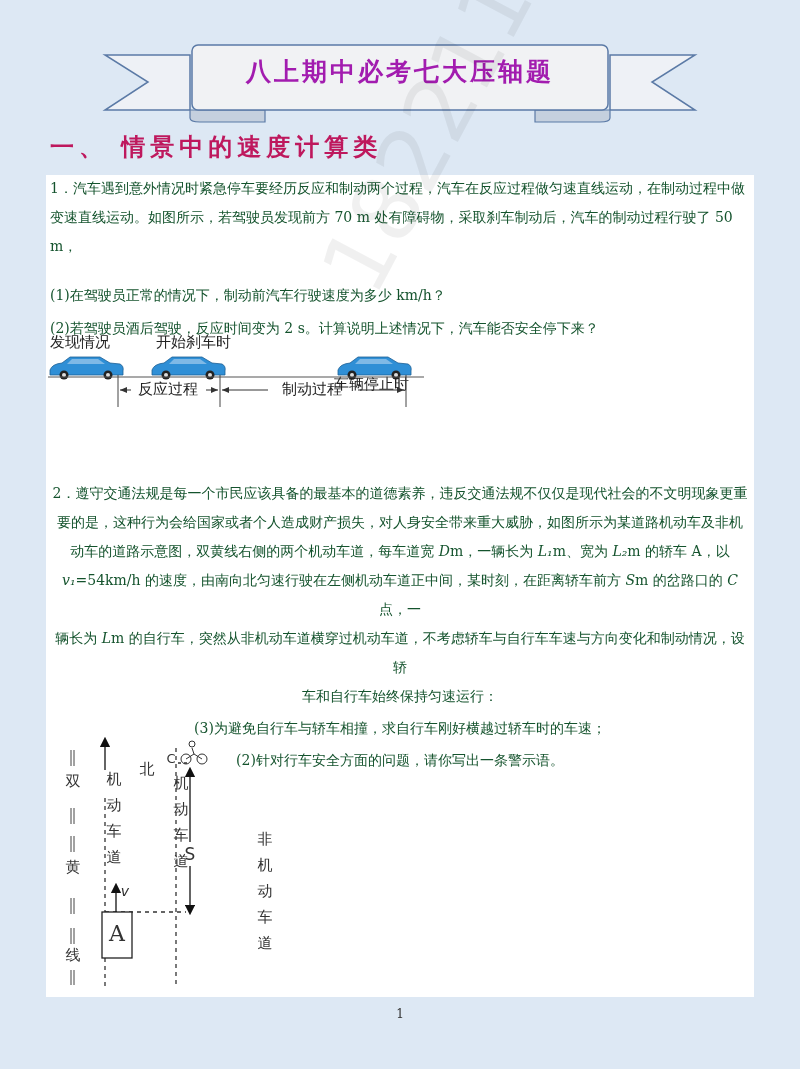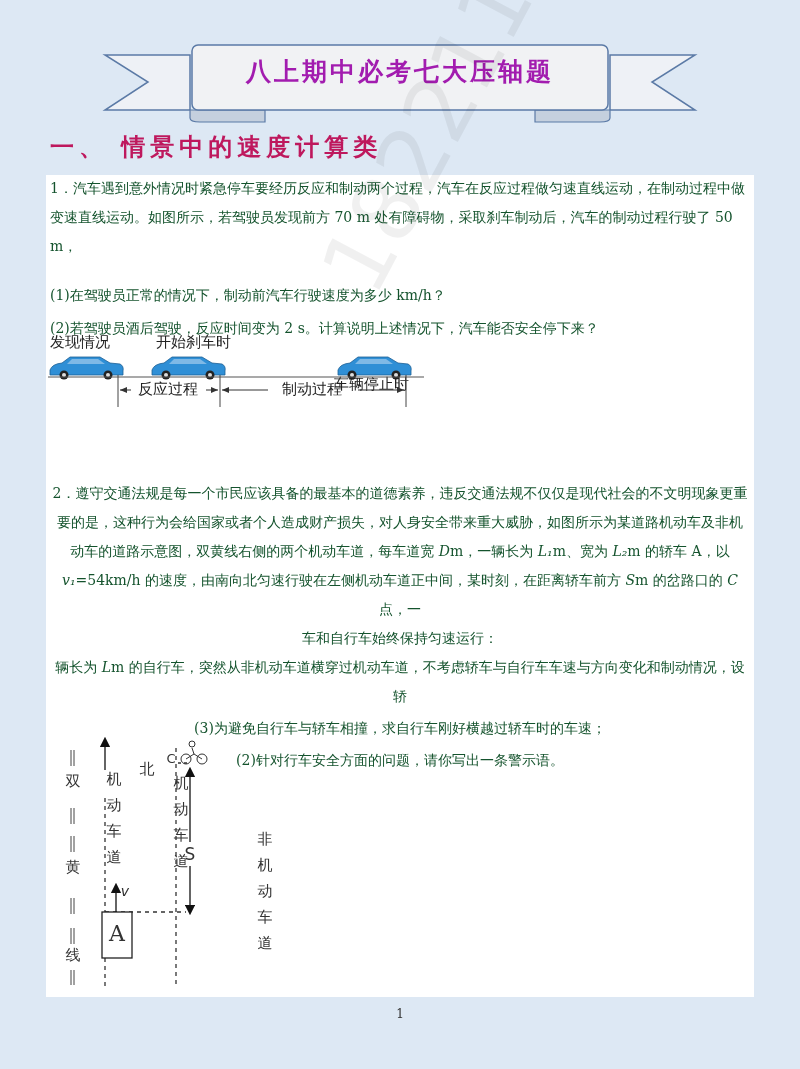--- a/index.html
+++ b/index.html
@@ -108,22 +108,22 @@
   </svg>
   <span class="lbl" style="left:92px;top:50px;">反应过程</span>
   <span class="lbl" style="left:236px;top:50px;">制动过程</span>
 </div>
 
 <div class="para" style="top:479px;text-align:center;">
   <div>2．遵守交通法规是每一个市民应该具备的最基本的道德素养，违反交通法规不仅仅是现代社会的不文明现象更重</div>
   <div>要的是，这种行为会给国家或者个人造成财产损失，对人身安全带来重大威胁，如图所示为某道路机动车及非机</div>
   <div><span>动车的道路示意图，双黄线右侧的两个机动车道，每车道宽 </span><i>D</i><span>m，一辆长为 </span><i>L₁</i><span>m、宽为 </span><i>L₂</i><span>m 的轿车 A，以</span></div>
   <div><i>v₁</i><span>=54km/h 的速度，由南向北匀速行驶在左侧机动车道正中间，某时刻，在距离轿车前方 </span><i>S</i><span>m 的岔路口的 </span><i>C</i><span> 点，一</span></div>
+  <div><span>辆长为 </span><i>L</i><span>m 的自行车，突然从非机动车道横穿过机动车道，不考虑轿车与自行车车速与方向变化和制动情况，设轿</span></div>
   <div>车和自行车始终保持匀速运行：</div>
-  <div><span>辆长为 </span><i>L</i><span>m 的自行车，突然从非机动车道横穿过机动车道，不考虑轿车与自行车车速与方向变化和制动情况，设轿</span></div>
   <div style="margin-top:3px">(3)为避免自行车与轿车相撞，求自行车刚好横越过轿车时的车速；</div>
   <div style="margin-top:3px">(2)针对行车安全方面的问题，请你写出一条警示语。</div>
 </div>
 
 <div class="fig2">
   <svg width="300" height="265" style="position:absolute;left:0;top:0">
     <defs>
       <marker id="ar2" markerWidth="8" markerHeight="8" refX="4" refY="4" orient="auto">
           <path d="M0,0 L8,4 L0,8 Z" fill="#111"></path>
         </marker>

